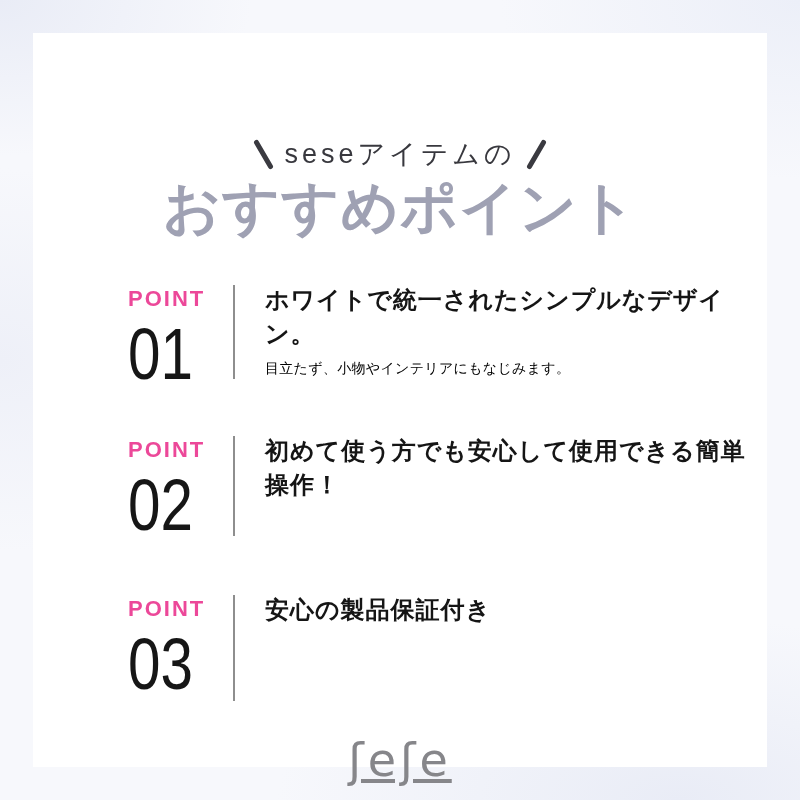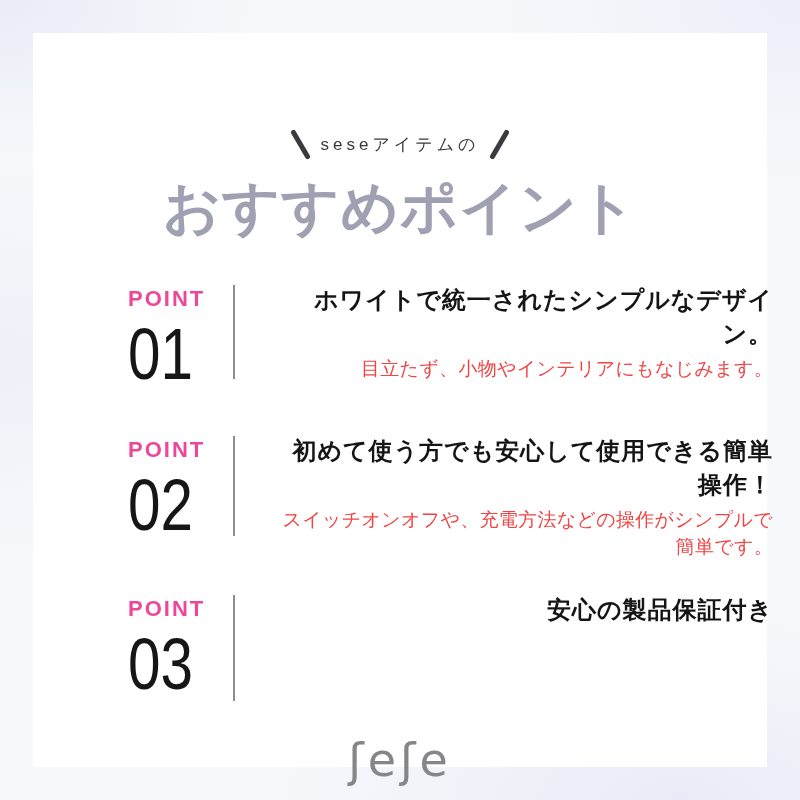--- a/index.html
+++ b/index.html
@@ -16,23 +16,23 @@
       radial-gradient(620px 280px at 85% 100%, #e9ecf6 0%, rgba(233,236,246,0) 65%),
       radial-gradient(420px 320px at 0% 45%, #eef0f8 0%, rgba(238,240,248,0) 60%),
       #f7f8fc;
   }
   .card{
     position:absolute;left:33px;top:33px;right:33px;bottom:33px;
     background:#ffffff;
   }
   
   .tagline-row{
-    position:absolute;top:90px;left:0;right:0;height:42px;
+    position:absolute;top:100px;left:0;right:0;height:42px;
     display:flex;justify-content:center;align-items:center;
-    font-size:17px;letter-spacing:4px;color:#38383e;
+    font-size:27px;letter-spacing:4px;color:#38383e;
   }
   .slash{
     display:inline-block;width:5px;height:33px;background:#3a3a40;
     border-radius:3px;flex:none;
   }
   .slash-left{transform:rotate(-30deg);margin-right:18px;}
   .slash-right{transform:rotate(30deg);margin-left:18px;}
   .big-title{
     position:absolute;top:133px;left:0;right:0;margin:4px;
     text-align:center;font-size:57px;font-weight:700;
@@ -55,36 +55,36 @@
     font-size:73px;font-weight:400;line-height:1;
     margin-top:5px;color:#161616;
     transform:scaleX(0.8);transform-origin:left top;
   }
   .point-divider{
     width:2px;flex:none;background:#8e8e8e;margin-top:2px;
   }
   .d1{height:94px;}
   .d2{height:100px;}
   .d3{height:106px;}
-  .point-content{padding-left:30px;width:508px;flex:none;text-align:right;}
+  .point-content{padding-left:30px;width:508px;flex:none;}
   .point-heading{
     margin:0 0 4px 0;font-size:24px;font-weight:700;
     line-height:34px;letter-spacing:1px;color:#151515;
     white-space:pre-line;
   }
   .point-body{
-    margin:0;font-size:19px;font-weight:400;
-    line-height:27px;letter-spacing:0.3px;color:#ef4444;
+    margin:0;font-size:14px;font-weight:400;
+    line-height:27px;letter-spacing:0.3px;color:#000000;
     white-space:pre-line;
   }
   
   .logo{
     position:absolute;top:702px;left:0;right:0;
     text-align:center;font-family:"DejaVu Sans",sans-serif;
-    font-size:46px;color:#86868a;letter-spacing:4px;line-height:50px;
+    font-size:46px;color:#86868a;letter-spacing:4px;line-height:50px;text-decoration:underline;
   }
 </style>
 </head>
 <body>
 
 <div class="page">
   <div class="card">
 
     <div class="tagline-row">
       <span class="slash slash-left"></span>
@@ -108,22 +108,20 @@
 
     <section class="point-row row-2">
       <div class="point-label">
         <div class="point-word">POINT</div>
         <div class="point-number">02</div>
       </div>
       <div class="point-divider d2"></div>
       <div class="point-content">
         <h2 class="point-heading">初めて使う方でも安心して使用できる簡単
 操作！</h2>
-        <p class="point-body">スイッチオンオフや、充電方法などの操作がシンプルで
-簡単です。</p>
       </div>
     </section>
 
     <section class="point-row row-3">
       <div class="point-label">
         <div class="point-word">POINT</div>
         <div class="point-number">03</div>
       </div>
       <div class="point-divider d3"></div>
       <div class="point-content">

